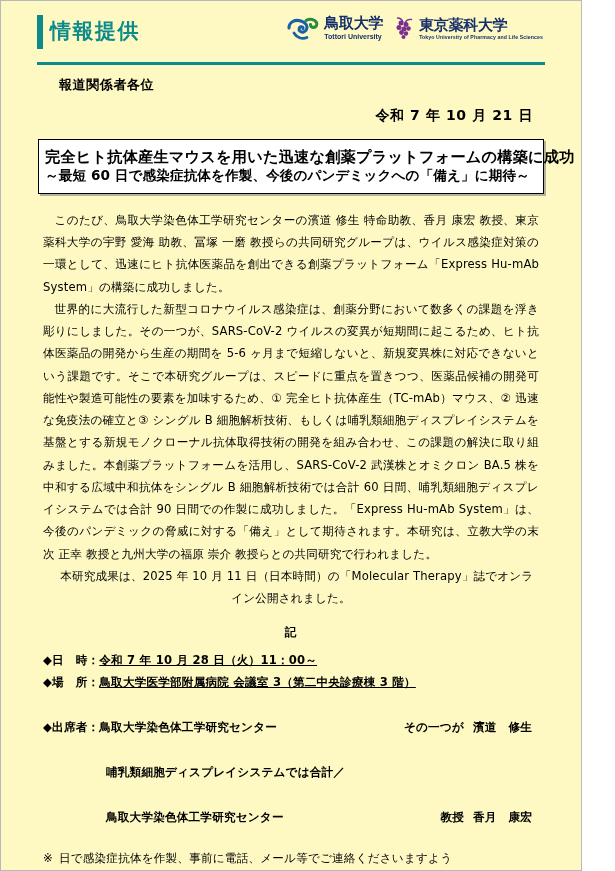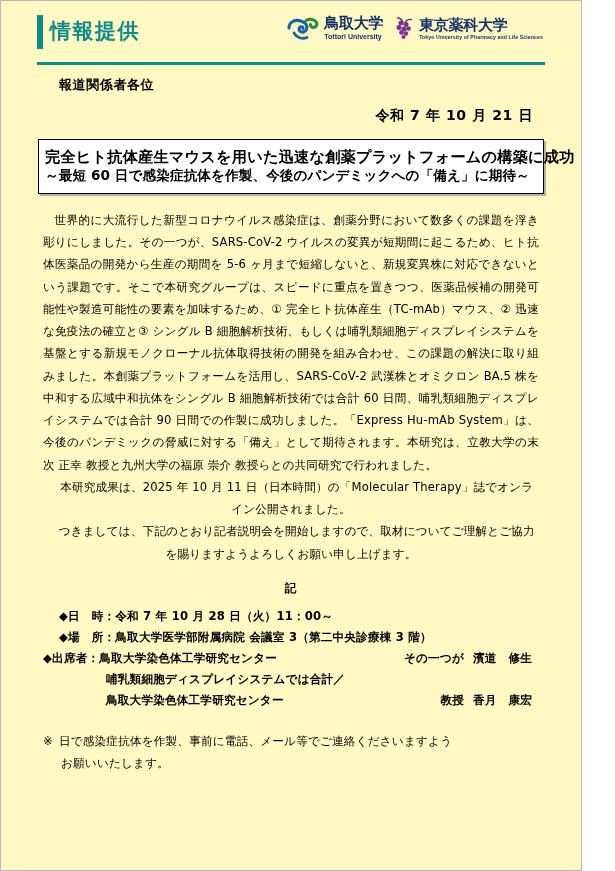--- a/index.html
+++ b/index.html
@@ -193,34 +193,35 @@
     font-family: "DejaVu Sans", "Liberation Sans", sans-serif;
   }
   .details-heading {
     font-weight: bold;
     margin-bottom: 1px;
   }
   .detail-row {
     display: flex;
     align-items: center;
     white-space: nowrap;
-    margin-left: 16px;
   }
   .detail-label {
     font-weight: bold;
     flex: 0 0 auto;
   }
   .detail-value {
     flex: 1 1 auto;
     font-weight: bold;
+    text-decoration: underline;
   }
   .attendee-row {
     display: flex;
     align-items: flex-start;
     white-space: nowrap;
+    margin-top: 24px;
   }
   .attendee-indent {
     display: inline-block;
     width: 63px;
     flex: 0 0 auto;
   }
   .attendee-org {
     flex: 0 0 auto;
     font-weight: bold;
   }
@@ -322,23 +323,23 @@
 
     <div class="addressee">報道関係者各位</div>
     <div class="date-line">令和 7 年 10 月 21 日</div>
 
     <div class="title-box">
       <div class="title-main">完全ヒト抗体産生マウスを用いた迅速な創薬プラットフォームの構築に成功</div>
       <div class="title-sub">～最短 60 日で感染症抗体を作製、今後のパンデミックへの「備え」に期待～</div>
     </div>
 
     <div class="body">
+      <p class="para">このたび、鳥取大学染色体工学研究センターの濱道 修生 特命助教、香月 康宏 教授、東京薬科大学の宇野 愛海 助教、冨塚 一磨 教授らの共同研究グループは、ウイルス感染症対策の一環として、迅速にヒト抗体医薬品を創出できる創薬プラットフォーム「Express Hu-mAb System」の構築に成功しました。</p>
       <p class="para">世界的に大流行した新型コロナウイルス感染症は、創薬分野において数多くの課題を浮き彫りにしました。その一つが、SARS-CoV-2 ウイルスの変異が短期間に起こるため、ヒト抗体医薬品の開発から生産の期間を 5-6 ヶ月まで短縮しないと、新規変異株に対応できないという課題です。そこで本研究グループは、スピードに重点を置きつつ、医薬品候補の開発可能性や製造可能性の要素を加味するため、① 完全ヒト抗体産生（TC-mAb）マウス、② 迅速な免疫法の確立と③ シングル B 細胞解析技術、もしくは哺乳類細胞ディスプレイシステムを基盤とする新規モノクローナル抗体取得技術の開発を組み合わせ、この課題の解決に取り組みました。本創薬プラットフォームを活用し、SARS-CoV-2 武漢株とオミクロン BA.5 株を中和する広域中和抗体をシングル B 細胞解析技術では合計 60 日間、哺乳類細胞ディスプレイシステムでは合計 90 日間での作製に成功しました。「Express Hu-mAb System」は、今後のパンデミックの脅威に対する「備え」として期待されます。本研究は、立教大学の末次 正幸 教授と九州大学の福原 崇介 教授らとの共同研究で行われました。</p>
       <p class="para last-line-left">本研究成果は、2025 年 10 月 11 日（日本時間）の「Molecular Therapy」誌でオンライン公開されました。</p>
-      <p class="para last-line-left">つきましては、下記のとおり記者説明会を開始しますので、取材についてご理解とご協力を賜りますようよろしくお願い申し上げます。</p>
 
       <div class="kiji">記</div>
     </div>
 
     <div class="details">
 
       <div class="detail-row">
         <span class="detail-label">◆日　時：</span>
         <span class="detail-value">令和 7 年 10 月 28 日（火）11：00～</span>
       </div>

